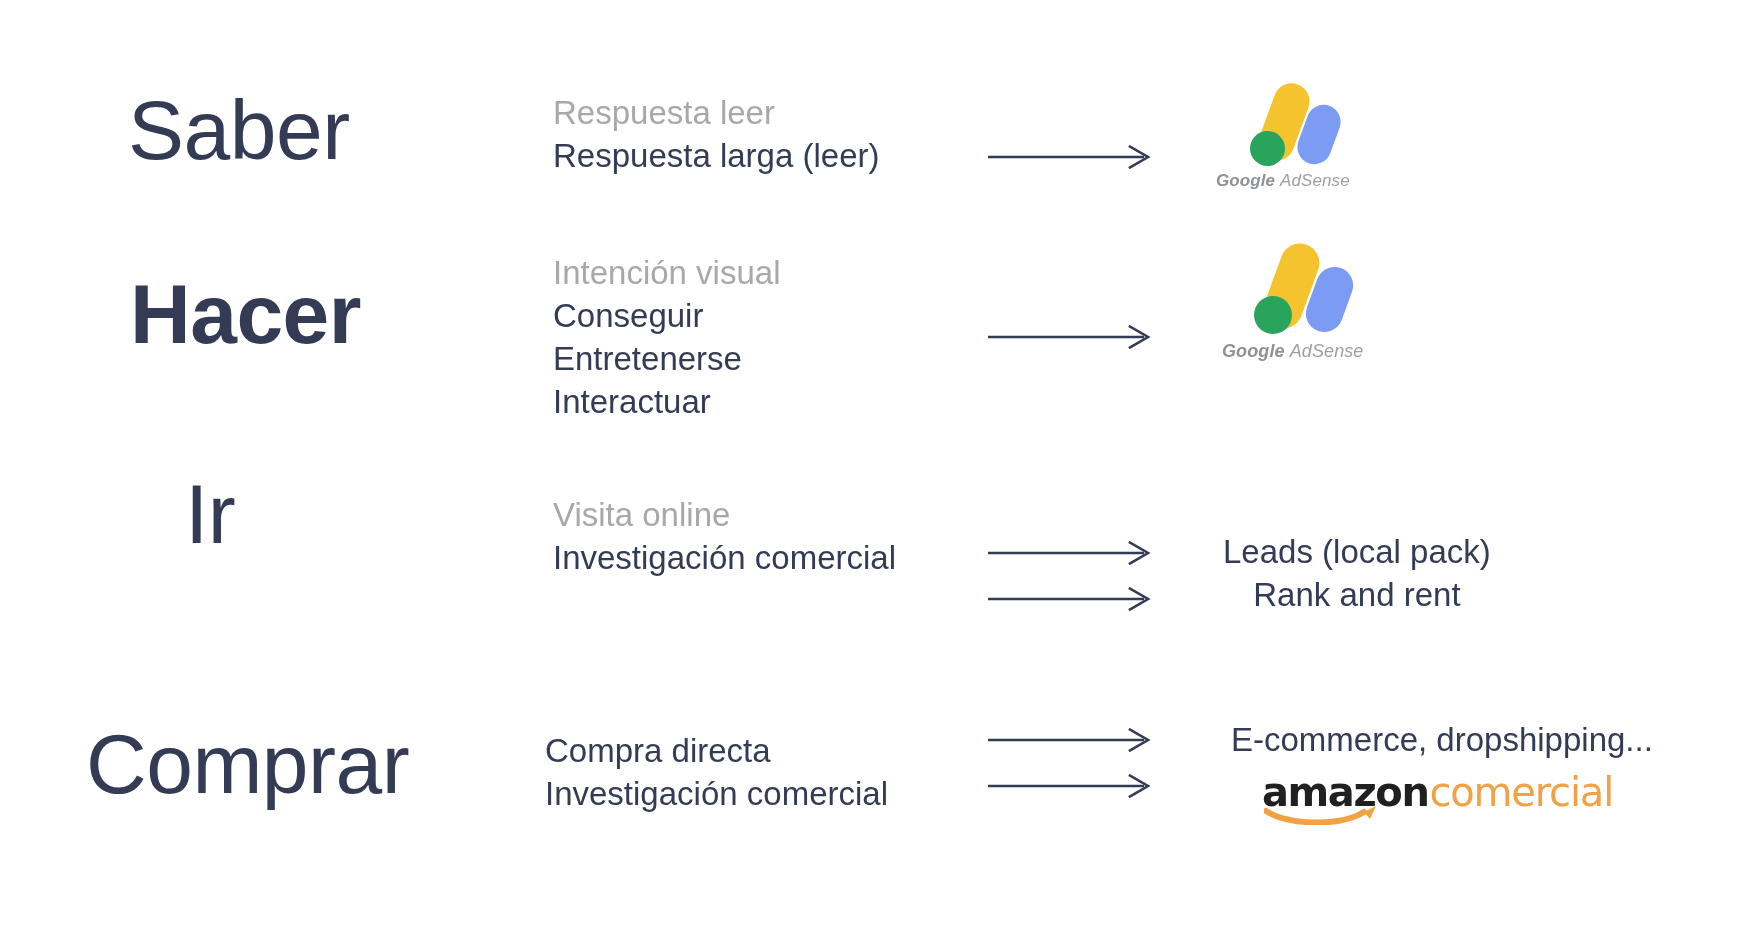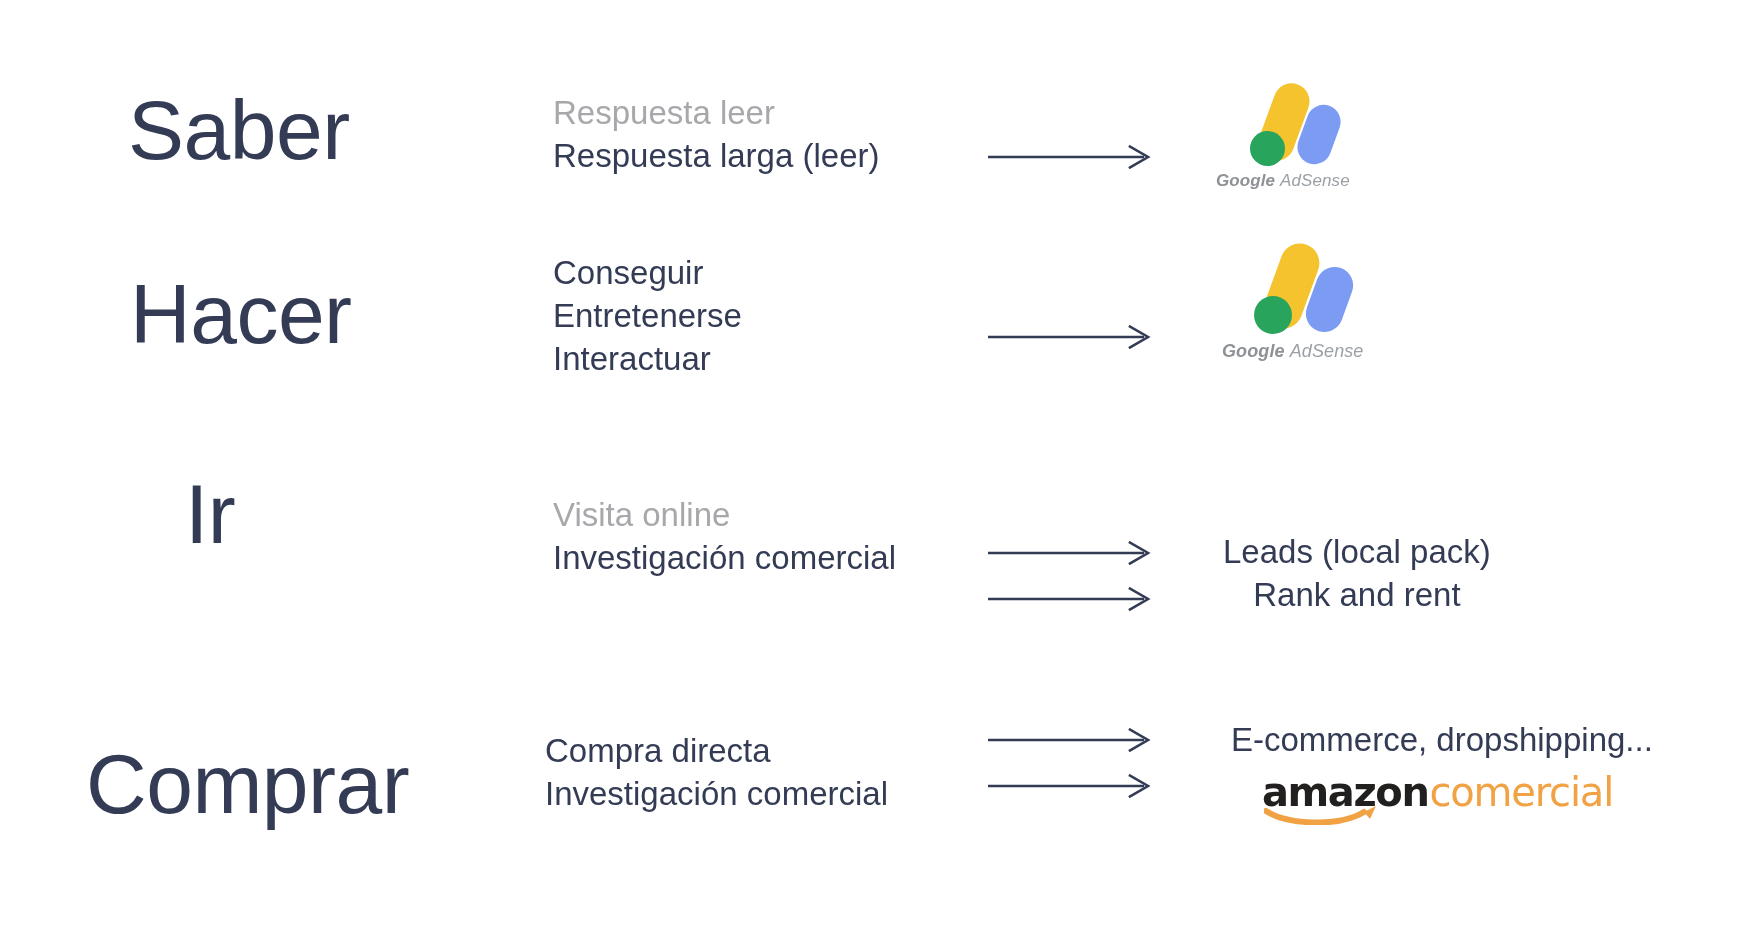--- a/index.html
+++ b/index.html
@@ -182,23 +182,24 @@
         <div class="dot-green" style="left:12px; top:49px; width:35px; height:35px;"></div>
       </div>
       <div class="adsense-word" style="font-size:17px; margin-top:6px;">
         <span class="g">Google</span><span>&nbsp;</span><span class="a">AdSense</span>
       </div>
     </div>
   </div>
 
   <div class="row">
 
-    <div class="intent-word" style="left:130px; top:272px; font-size:84px;">Hacer</div>
+    <div class="intent-word" style="left:130px; top:272px; font-size:84px;font-weight:bold;">Hacer</div>
 
     <div class="sub-list" style="left:553px; top:251px;">
+      <div class="sub-item muted">Intención visual</div>
       <div class="sub-item">Conseguir</div>
       <div class="sub-item">Entretenerse</div>
       <div class="sub-item">Interactuar</div>
     </div>
 
     <div class="arrow-stack" style="left:988px; top:325px;">
       <div class="arrow">
         <svg width="166" height="24" viewBox="0 0 166 24">
           <path d="M0 12 H156" stroke="#333B55" stroke-width="2.6" fill="none"></path>
           <path d="M142 1.5 L160 12 L142 22.5" stroke="#333B55" stroke-width="2.6" fill="none" stroke-linecap="square" stroke-linejoin="miter"></path>
@@ -243,21 +244,21 @@
     </div>
 
     <div class="outcome" style="left:1223px; top:530px;">
       <div class="outcome-text">Leads (local pack)</div>
       <div class="outcome-text">Rank and rent</div>
     </div>
   </div>
 
   <div class="row">
 
-    <div class="intent-word" style="left:86px; top:722px; font-size:84px;margin-top:20px;">Comprar</div>
+    <div class="intent-word" style="left:86px; top:722px; font-size:84px;">Comprar</div>
 
     <div class="sub-list" style="left:545px; top:729px;">
       <div class="sub-item">Compra directa</div>
       <div class="sub-item">Investigación comercial</div>
     </div>
 
     <div class="arrow-stack" style="left:988px; top:728px;">
       <div class="arrow" style="margin-bottom:22px;">
         <svg width="166" height="24" viewBox="0 0 166 24">
           <path d="M0 12 H156" stroke="#333B55" stroke-width="2.6" fill="none"></path>

